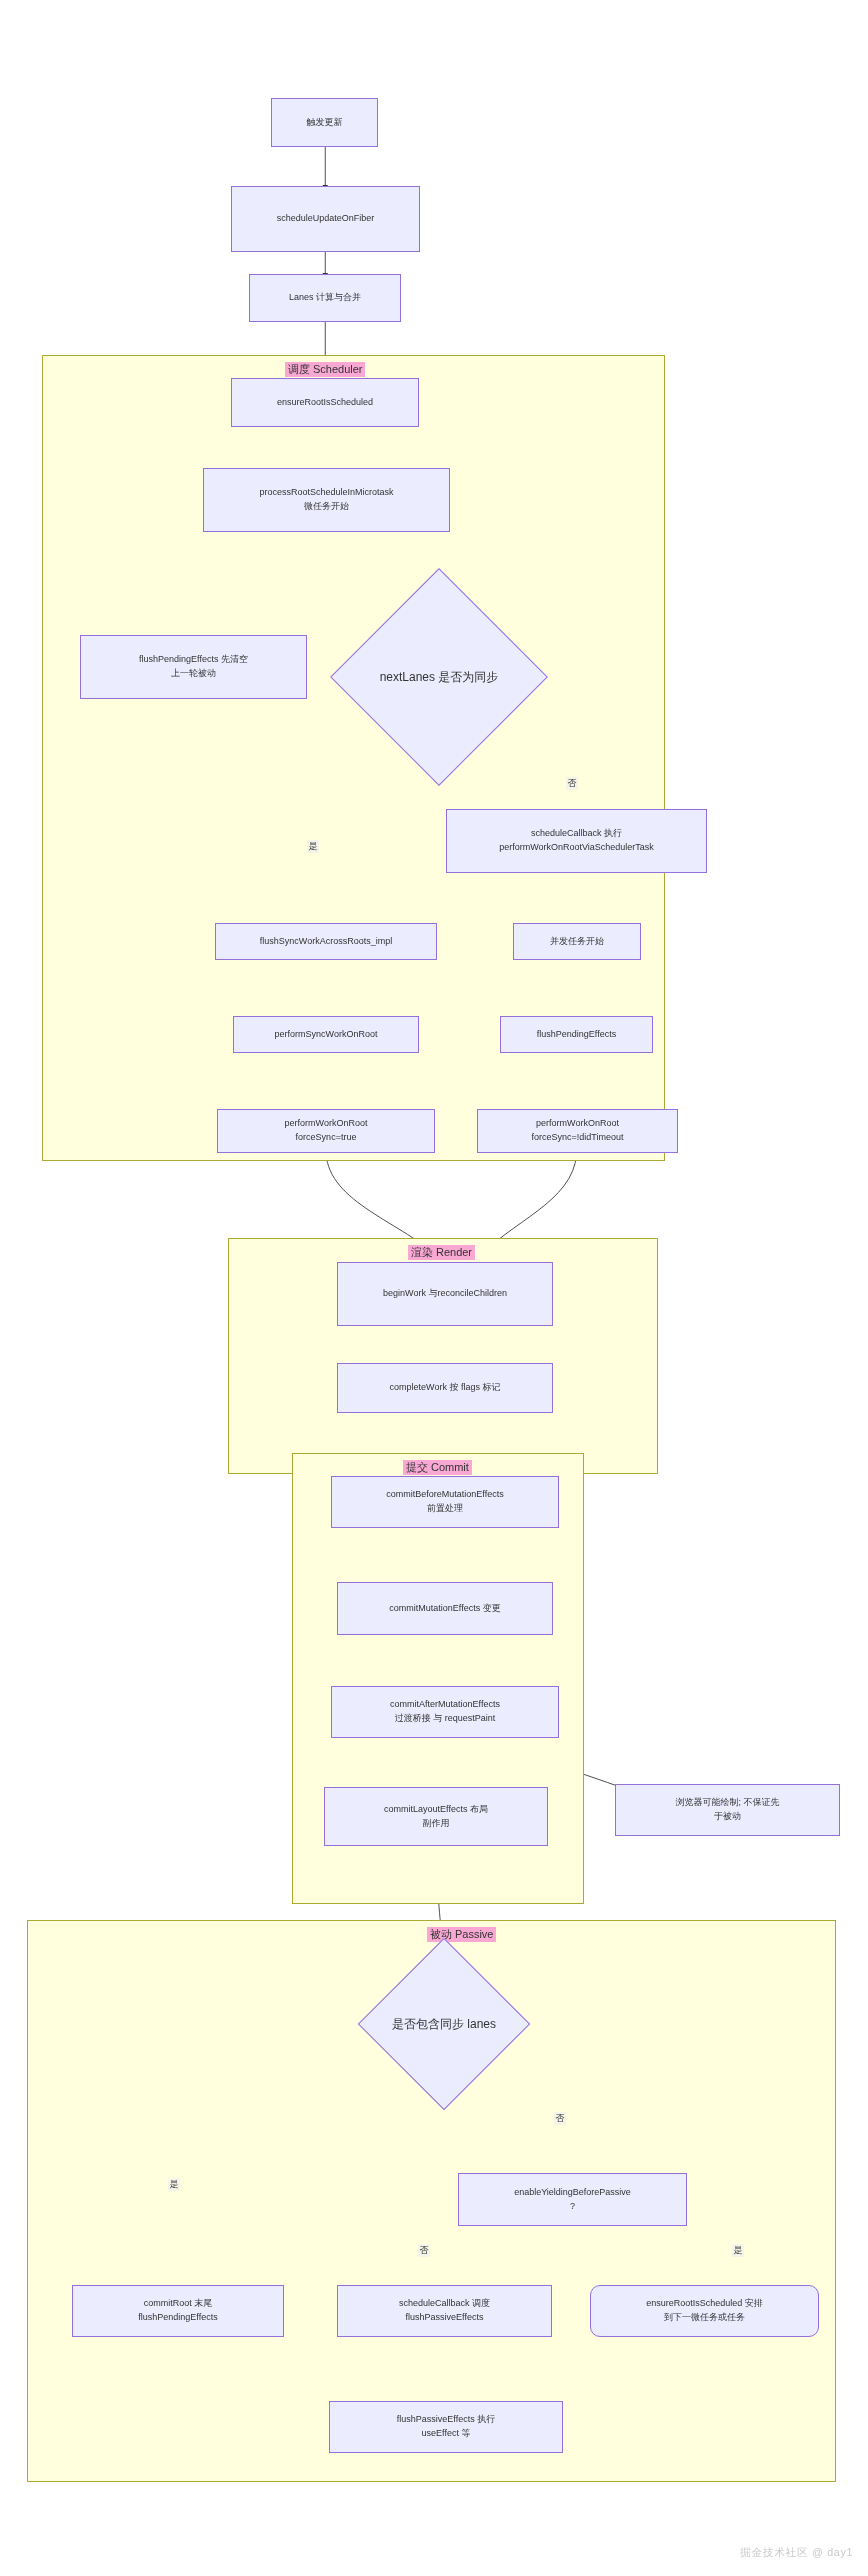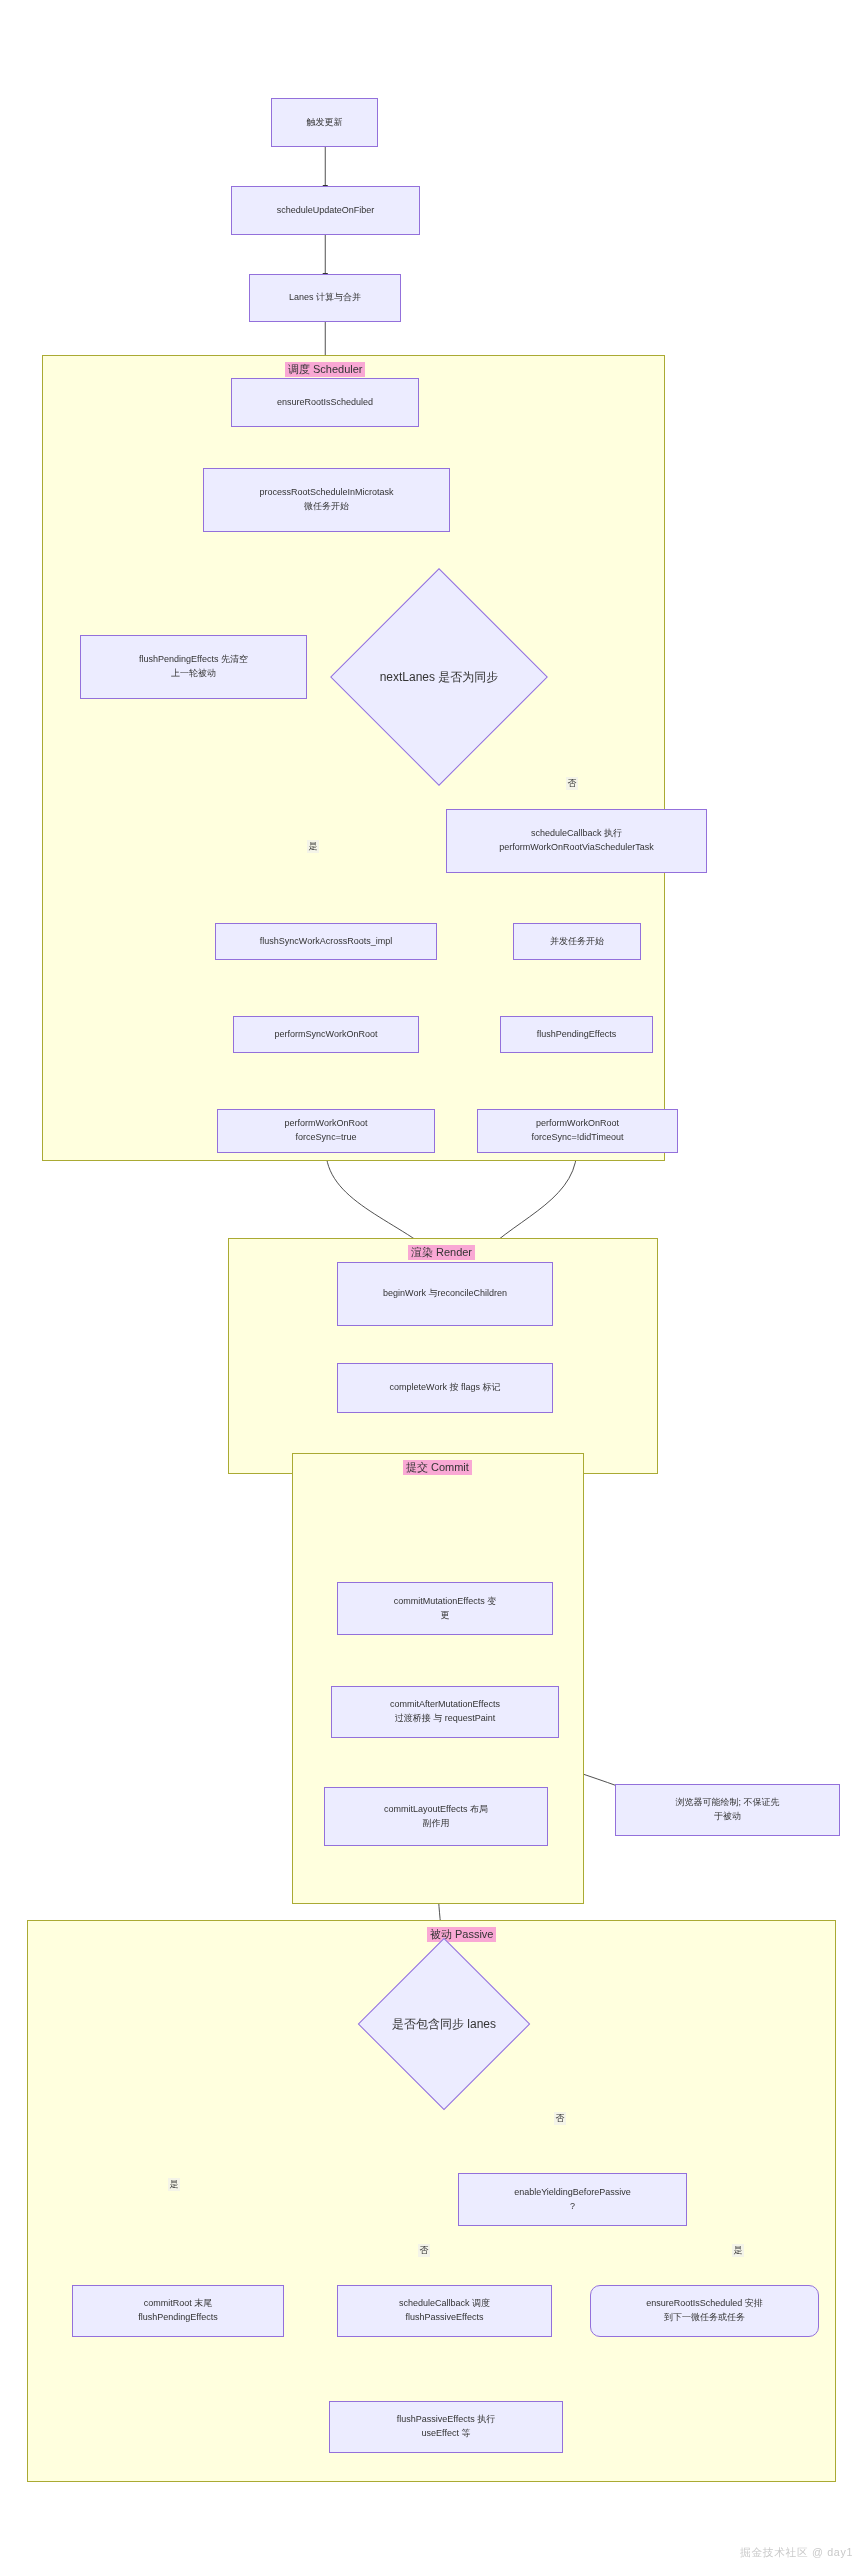--- a/index.html
+++ b/index.html
@@ -95,21 +95,21 @@
   <div class="cluster" style="left:292px;top:1453px;width:292px;height:451px;"></div>
   <div class="cluster-label" style="left:403px;top:1460px;">提交 Commit</div>
 
   <div class="cluster" style="left:27px;top:1920px;width:809px;height:562px;"></div>
   <div class="cluster-label" style="left:401px;top:1927px;margin-left:26px;">被动 Passive</div>
 
   <div class="node" style="left:271px;top:98px;width:107px;height:49px;">
     <span>触发更新</span>
   </div>
 
-  <div class="node" style="left:231px;top:186px;width:189px;height:49px;">
+  <div class="node" style="left:231px;top:186px;width:189px;height:66px;">
     <span>scheduleUpdateOnFiber</span>
   </div>
 
   <div class="node" style="left:249px;top:274px;width:152px;height:48px;">
     <span>Lanes 计算与合并</span>
   </div>
 
   <div class="node" style="left:231px;top:378px;width:188px;height:49px;">
     <span>ensureRootIsScheduled</span>
   </div>
@@ -162,22 +162,26 @@
 
   <div class="node" style="left:337px;top:1262px;width:216px;height:64px;">
     <span>beginWork 与</span>
     <span>reconcileChildren</span>
   </div>
 
   <div class="node" style="left:337px;top:1363px;width:216px;height:50px;">
     <span>completeWork 按 flags 标记</span>
   </div>
 
-
-  <div class="node" style="left:337px;top:1582px;width:216px;height:53px;flex-direction:column;">
+  <div class="node" style="left:331px;top:1476px;width:228px;height:52px;flex-direction:column;">
+    <span>commitBeforeMutationEffects</span>
+    <span>前置处理</span>
+  </div>
+
+  <div class="node" style="left:337px;top:1582px;width:216px;height:53px;flex-direction:row;">
     <span>commitMutationEffects 变</span>
     <span>更</span>
   </div>
 
   <div class="node" style="left:331px;top:1686px;width:228px;height:52px;flex-direction:column;">
     <span>commitAfterMutationEffects</span>
     <span>过渡桥接 与 requestPaint</span>
   </div>
 
   <div class="node" style="left:324px;top:1787px;width:224px;height:59px;flex-direction:column;">

